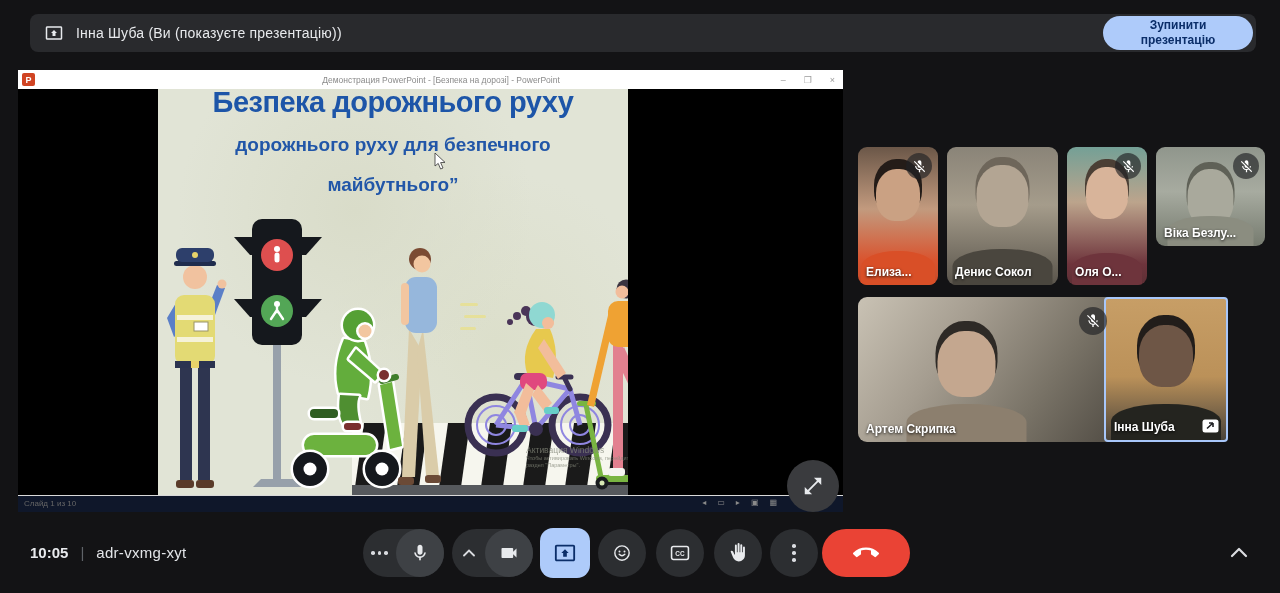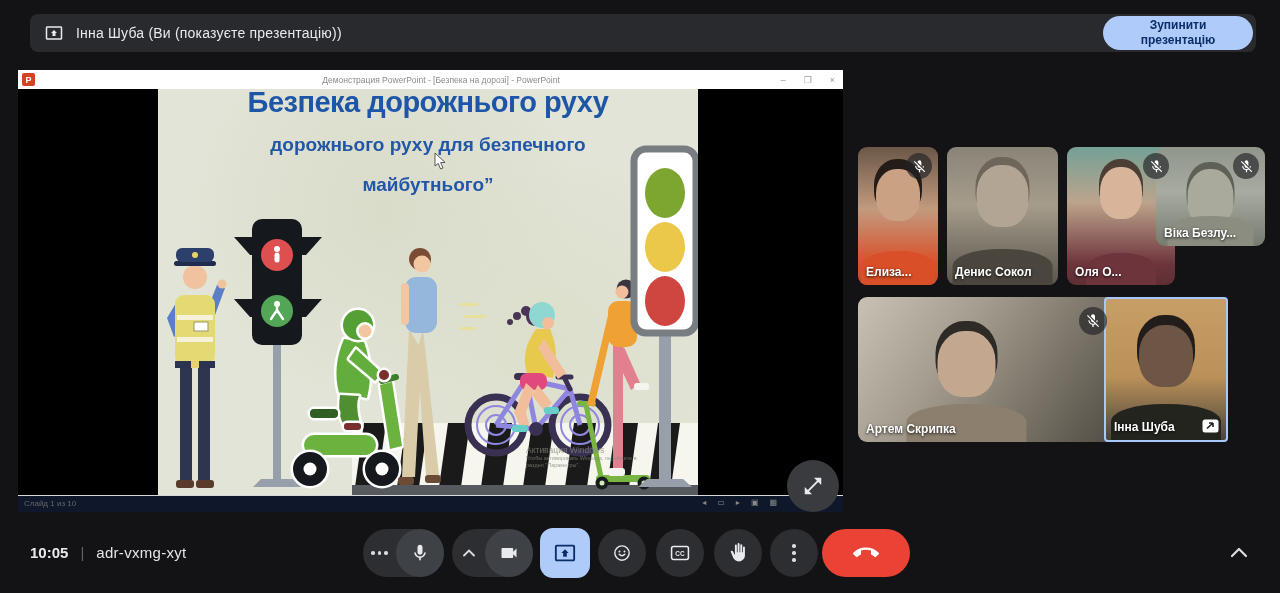--- a/index.html
+++ b/index.html
@@ -15,21 +15,21 @@
             display:flex;align-items:center;justify-content:center;text-align:center;padding:0 10px;box-sizing:border-box;}
   
   .ppt{position:absolute;left:18px;top:70px;width:825px;height:442px;background:#000;}
   .ppt-titlebar{position:absolute;left:0;top:0;width:100%;height:19px;background:#fff;display:flex;align-items:center;}
   .ppt-logo{position:absolute;left:4px;top:3px;width:13px;height:13px;background:#d04423;border-radius:2px;
             color:#fff;font-size:9px;font-weight:bold;display:flex;align-items:center;justify-content:center;}
   .ppt-title{width:100%;text-align:center;font-size:8.5px;color:#8a8a8a;padding-left:21px;}
   .ppt-wincontrols{position:absolute;right:8px;top:0;height:19px;display:flex;gap:18px;align-items:center;
                    font-size:9px;color:#9a9a9a;}
   .ppt-canvas{position:absolute;left:0;top:19px;width:100%;height:406px;background:#000;}
-  .slide{position:absolute;left:140px;top:0;width:540px;height:406px;overflow:hidden;
+  .slide{position:absolute;left:140px;top:0;width:470px;height:406px;overflow:hidden;
          background:radial-gradient(circle at 42% 30%,#d9dcc9 0%,rgba(217,220,201,0) 45%),
                     radial-gradient(circle at 72% 62%,#dcdfcb 0%,rgba(220,223,203,0) 40%),#e1e4d6;}
   .slide-title{margin-top:-3px;text-align:center;font-size:29px;font-weight:bold;color:#1d55a8;letter-spacing:-.5px;}
   .slide-sub{margin-top:6px;text-align:center;font-size:19px;font-weight:bold;color:#2156a8;line-height:40px;}
   .slide svg.illu{position:absolute;left:0;top:0;}
   .watermark{position:absolute;left:368px;top:356px;width:120px;color:#84887a;opacity:.75;}
   .wm1{font-size:8.5px;}
   .wm2{font-size:5.5px;line-height:1.3;}
   .cursor{position:absolute;left:276px;top:64px;}
   .ppt-statusbar{position:absolute;left:0;top:425px;width:100%;height:17px;background:#0f172a;
@@ -42,21 +42,21 @@
   .tile{position:absolute;border-radius:9px;overflow:hidden;background:#202124;}
   .tile .person{position:absolute;left:50%;transform:translateX(-50%);bottom:0;width:100%;height:100%;}
   .head{position:absolute;left:50%;transform:translateX(-50%);border-radius:46% 46% 42% 42%;}
   .shoulders{position:absolute;left:50%;transform:translateX(-50%);bottom:0;border-radius:48% 48% 0 0;}
   .t1{left:858px;top:147px;width:80px;height:138px;background:linear-gradient(180deg,#6b5748 0%,#c29a7e 45%,#d9542f 82%,#c84a28 100%);}
   .t1 .head{top:22px;width:44px;height:52px;background:#caa183;box-shadow:0 -8px 0 2px #241c18;}
   .t1 .shoulders{width:74px;height:34px;background:#d94f27;}
   .t2{left:947px;top:147px;width:111px;height:138px;background:linear-gradient(180deg,#8a8478 0%,#a59c8b 42%,#5a554c 100%);}
   .t2 .head{top:18px;width:52px;height:62px;background:#b3a593;box-shadow:0 -7px 0 1px #6e665a;}
   .t2 .shoulders{width:100px;height:36px;background:#4a463e;}
-  .t3{left:1067px;top:147px;width:80px;height:138px;background:linear-gradient(180deg,#74a096 0%,#bca48c 40%,#6e343c 85%,#5d2f35 100%);padding-left:28px;}
+  .t3{left:1067px;top:147px;width:80px;height:138px;background:linear-gradient(180deg,#74a096 0%,#bca48c 40%,#6e343c 85%,#5d2f35 100%);}
   .t3 .head{top:20px;width:42px;height:52px;background:#d8b49a;box-shadow:0 -7px 0 1px #4b3f35;}
   .t3 .shoulders{width:70px;height:32px;background:#6e343c;}
   .t4{left:1156px;top:147px;width:109px;height:99px;background:linear-gradient(180deg,#90968c 0%,#a7aba0 45%,#767b6f 100%);}
   .t4 .head{top:22px;width:46px;height:58px;background:#a9a99c;box-shadow:0 -6px 0 1px #5f6157;}
   .t4 .shoulders{width:86px;height:30px;background:#8b8d80;}
   .t5{left:858px;top:297px;width:259px;height:145px;background:linear-gradient(125deg,#c9c2b4 0%,#a59d90 35%,#787266 70%,#514c44 100%);}
   .t5 .head{left:42%;top:34px;width:58px;height:66px;background:#c4a78f;box-shadow:0 -8px 0 2px #2e2a26;}
   .t5 .shoulders{left:42%;width:120px;height:38px;background:#8c7f6e;}
   .t6{left:1104px;top:297px;width:124px;height:145px;box-sizing:border-box;border:2px solid #a8c7fa;
       border-radius:4px;background:linear-gradient(180deg,#c79e66 0%,#bb9159 55%,#4a443c 100%);}

